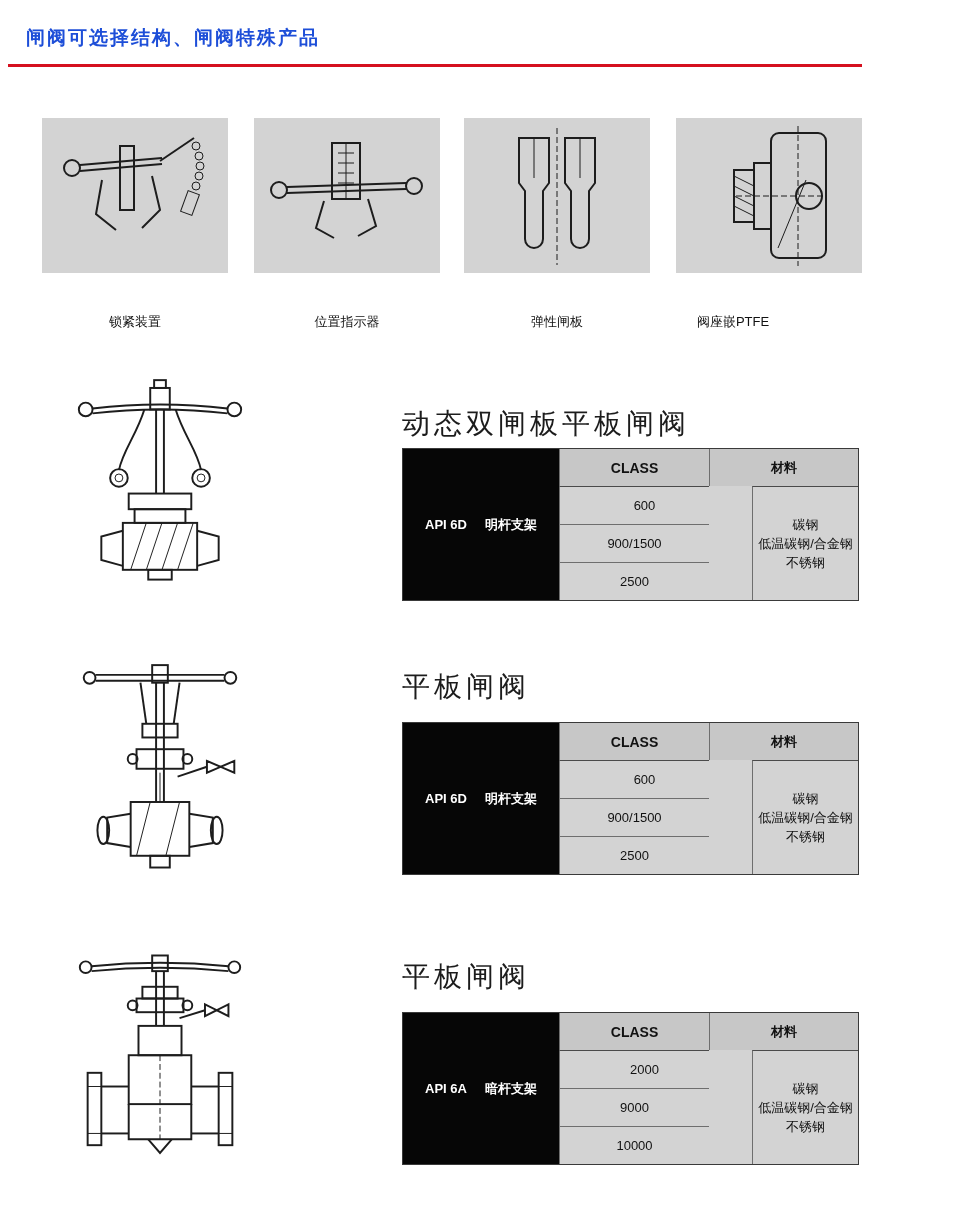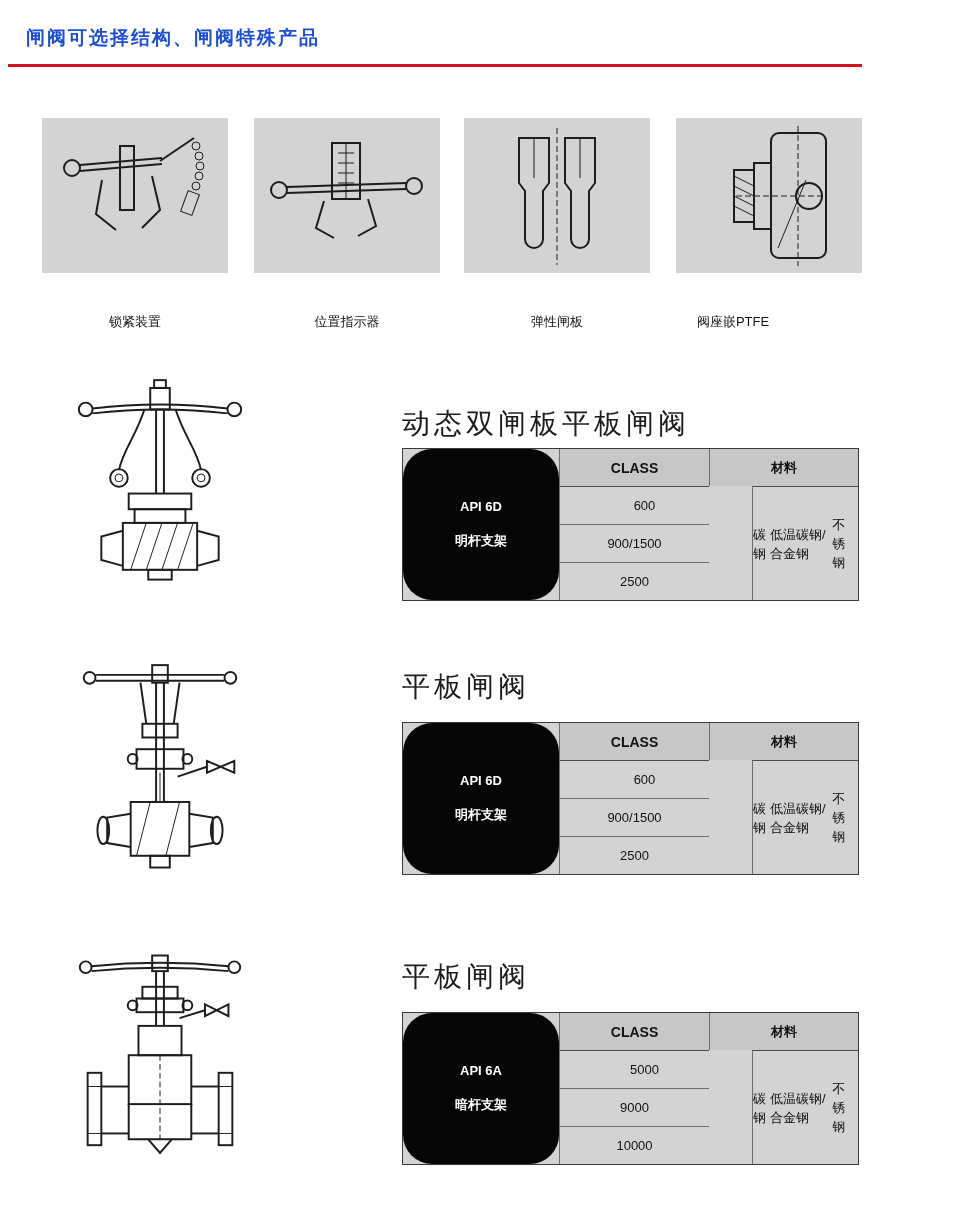--- a/index.html
+++ b/index.html
@@ -21,27 +21,27 @@
   .valve svg { width:100%; height:100%; display:block; }
 
   
   .section-title { position:absolute; left:402px; font-size:28px; letter-spacing:4px; color:#1c1c1c; }
 
   
   .spec-table { position:absolute; left:402px; width:457px; display:grid;
     grid-template-columns:156px 150px 149px; grid-template-rows:37px 38px 38px 38px;
     border:1px solid #3a3a3a; background:#d3d3d3; }
   .cell { display:flex; align-items:center; justify-content:center; font-size:13px; color:#111; }
-  .black-cell { grid-column:1; grid-row:1/5; background:#060606; color:#ffffff; flex-direction:column; gap:18px; font-weight:bold;border-radius:29px; }
+  .black-cell { grid-column:1; grid-row:1/5; background:#060606; color:#ffffff; flex-direction:row; gap:18px; font-weight:bold; }
   .head-class { grid-column:2; grid-row:1; background:#c7c7c7; font-weight:bold; font-size:14px; border-left:1px solid #6e6e6e;text-align:right; }
   .head-mat   { grid-column:3; grid-row:1; background:#c7c7c7; font-weight:bold; border-left:1px solid #6e6e6e; }
   .val-1 { grid-column:2; grid-row:2; border-left:1px solid #6e6e6e; border-top:1px solid #4a4a4a;padding-left:20px; }
   .val-2 { grid-column:2; grid-row:3; border-left:1px solid #6e6e6e; border-top:1px solid #6e6e6e; }
   .val-3 { grid-column:2; grid-row:4; border-left:1px solid #6e6e6e; border-top:1px solid #6e6e6e; }
-  .mat-cell { grid-column:3; grid-row:2/5; line-height:19px; border-left:1px solid #6e6e6e; border-top:1px solid #4a4a4a;margin-left:43px; }
+  .mat-cell { grid-column:3; grid-row:2/5; flex-direction:column; line-height:19px; border-left:1px solid #6e6e6e; border-top:1px solid #4a4a4a;margin-left:43px; }
 
   
   #title-1 { top:405px; }
   #table-1 { top:448px; }
   #valve-1 { left:72px; top:376px; width:176px; height:240px; }
 
   #title-2 { top:668px; }
   #table-2 { top:722px; }
   #valve-2 { left:72px; top:655px; width:176px; height:250px; }
 
@@ -271,21 +271,21 @@
     </svg>
   </div>
   <div class="section-title" id="title-3">平板闸阀</div>
   <div class="spec-table" id="table-3">
     <div class="cell black-cell">
       <div>API 6A</div>
       <div>暗杆支架</div>
     </div>
     <div class="cell head-class">CLASS</div>
     <div class="cell head-mat">材料</div>
-    <div class="cell val-1">5000</div>
+    <div class="cell val-1">2000</div>
     <div class="cell val-2">9000</div>
     <div class="cell val-3">10000</div>
     <div class="cell mat-cell">
       <div>碳钢</div>
       <div>低温碳钢/合金钢</div>
       <div>不锈钢</div>
     </div>
   </div>
 
 </div>

